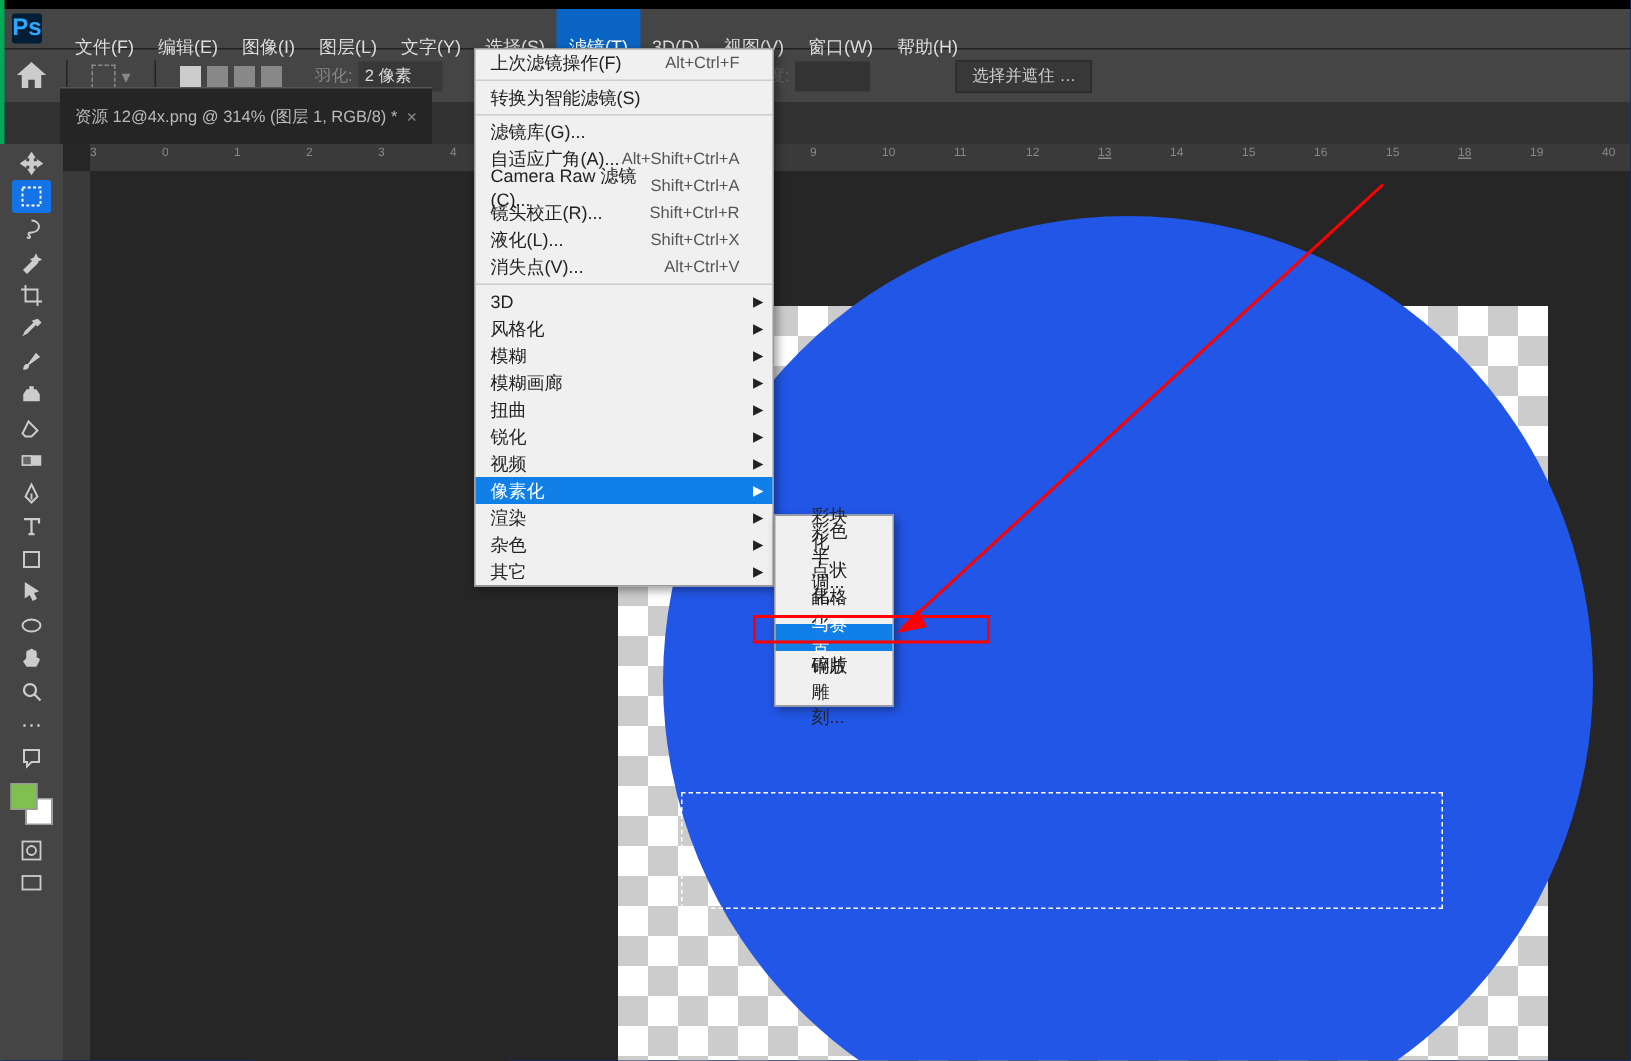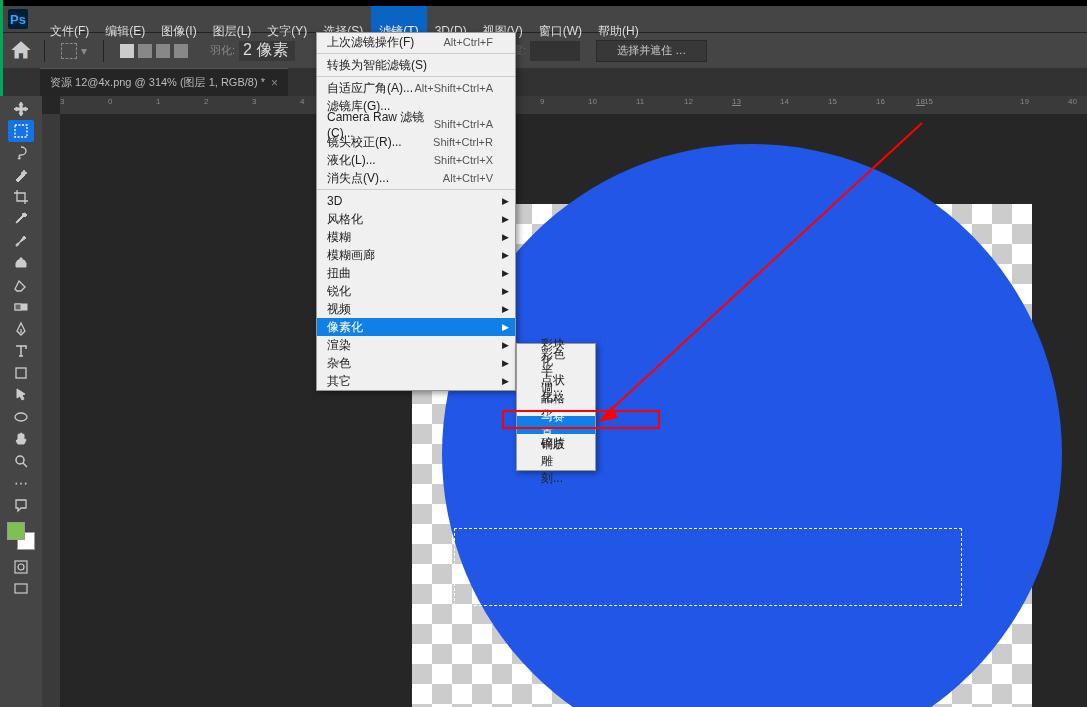--- a/index.html
+++ b/index.html
@@ -1,33 +1,33 @@
 <!DOCTYPE html>
 <html><head>
 <meta charset="utf-8">
 <style>
 * { margin: 0; padding: 0; box-sizing: border-box; font-family: "Microsoft YaHei", Arial, sans-serif; }
 body { background: #000; width: 1087px; height: 707px; overflow: hidden; position: relative; }
 .app { background: #323232; width: 1087px; height: 707px; position: relative; }
 .titlebar { background: #000; height: 6px; }
 .menubar { background: #454545; height: 26px; display: flex; align-items: center; padding-left: 8px; color: #ddd; font-size: 12px; }
-.ps-icon { width: 20px; height: 20px; background: #001e36; color: #31a8ff; display: flex; align-items: center; justify-content: center; font-weight: bold; font-size: 13px; margin-right: 14px; border-radius: 2px; }
+.ps-icon { width: 20px; height: 20px; background: #001e36; color: #31a8ff; display: flex; align-items: center; justify-content: center; font-weight: bold; font-size: 16px; margin-right: 14px; border-radius: 2px; }
 .menu-item { padding: 12px 8px; cursor: default; height: 26px; line-height: 26px; text-align: right; }
 .menu-item.open { background: #0a64c4; color: #fff; }
 .optbar { background: #454545; height: 36px; border-top: 1px solid #222; display: flex; align-items: center; padding-left: 8px; color: #bbb; font-size: 12px; gap: 10px; }
 .home-icon { width: 26px; height: 26px; display: flex; align-items: center; justify-content: center; }
 .opt-divider { width: 1px; height: 22px; background: #222; }
 .opt-group { display: flex; align-items: center; gap: 4px; padding: 0 6px; }
 .opt-icon { width: 16px; height: 16px; border: 1px solid #888; }
 .opt-icon.dashed { border-style: dashed; }
-.opt-input { background: #383838; color: #ddd; border: none; width: 56px; height: 20px; padding: 0 4px; font-size: 16px; }
+.opt-input { background: #383838; color: #ddd; border: none; width: 56px; height: 20px; padding: 0 4px; font-size: 11px; }
 .opt-label { color: #888; font-size: 11px; }
-.opt-btn { background: #383838; border: 1px solid #2a2a2a; height: 22px; padding: 0 20px; color: #ccc; font-size: 11px; }
+.opt-btn { background: #383838; border: 1px solid #2a2a2a; height: 22px; padding: 0 10px; color: #ccc; font-size: 11px; margin-left: 41px; }
 .tabs { background: #323232; height: 28px; display: flex; align-items: flex-end; padding-left: 40px; }
-.tab { background: #252525; color: #bbb; font-size: 11px; height: 28px; padding: 0 10px; display: flex; align-items: center; gap: 6px; border-top: 1px solid #555; }
+.tab { background: #252525; color: #bbb; font-size: 11px; height: 38px; padding: 0 10px; display: flex; align-items: center; gap: 6px; border-top: 1px solid #555; }
 .tab .close { color: #888; font-size: 12px; }
 .workspace { position: absolute; top: 96px; left: 0; right: 0; bottom: 0; display: flex; }
 .toolbar { width: 42px; background: #454545; display: flex; flex-direction: column; align-items: center; padding-top: 2px; gap: 0; }
 .tool { width: 26px; height: 22px; display: flex; align-items: center; justify-content: center; color: #ccc; font-size: 14px; cursor: default; position: relative; }
 .tool.active { background: #1473e6; border-radius: 2px; }
 .tool svg { width: 16px; height: 16px; fill: #ccc; stroke: #ccc; }
 .tool.active svg { fill: #fff; stroke: #fff; }
 .color-swatches { margin-top: 6px; position: relative; width: 28px; height: 28px; }
 .swatch-fg { position: absolute; width: 18px; height: 18px; background: #80c050; border: 1px solid #999; top: 0; left: 0; }
 .swatch-bg { position: absolute; width: 18px; height: 18px; background: #fff; border: 1px solid #999; bottom: 0; right: 0; }
@@ -248,21 +248,21 @@
           <span style="left: 432px;">8</span>
           <span style="left: 480px;">9</span>
           <span style="left: 528px;">10</span>
           <span style="left: 576px;">11</span>
           <span style="left: 624px;">12</span>
           <span style="left: 672px; text-decoration: underline;">13</span>
           <span style="left: 720px;">14</span>
           <span style="left: 768px;">15</span>
           <span style="left: 816px;">16</span>
           <span style="left: 864px;">15</span>
-          <span style="left: 856px; text-decoration: underline;">18</span>
+          <span style="left: 912px; text-decoration: underline;">18</span>
           <span style="left: 960px;">19</span>
           <span style="left: 1008px;">40</span>
         </div>
       <div class="ruler-v"></div>
 
       <div class="canvas">
         <div class="logo-circle"></div>
       </div>
       <div class="selection"></div>
     </div>
@@ -272,25 +272,25 @@
       <div class="dd-item">
         <span>上次滤镜操作(F)</span>
         <span class="shortcut">Alt+Ctrl+F</span>
       </div>
       <div class="dd-sep"></div>
       <div class="dd-item">
         <span>转换为智能滤镜(S)</span>
       </div>
       <div class="dd-sep"></div>
       <div class="dd-item">
+        <span>滤镜库(G)...</span>
+      </div>
+      <div class="dd-item">
         <span>自适应广角(A)...</span>
         <span class="shortcut">Alt+Shift+Ctrl+A</span>
-      </div>
-      <div class="dd-item">
-        <span>滤镜库(G)...</span>
       </div>
       <div class="dd-item">
         <span>Camera Raw 滤镜(C)...</span>
         <span class="shortcut">Shift+Ctrl+A</span>
       </div>
       <div class="dd-item">
         <span>镜头校正(R)...</span>
         <span class="shortcut">Shift+Ctrl+R</span>
       </div>
       <div class="dd-item">

